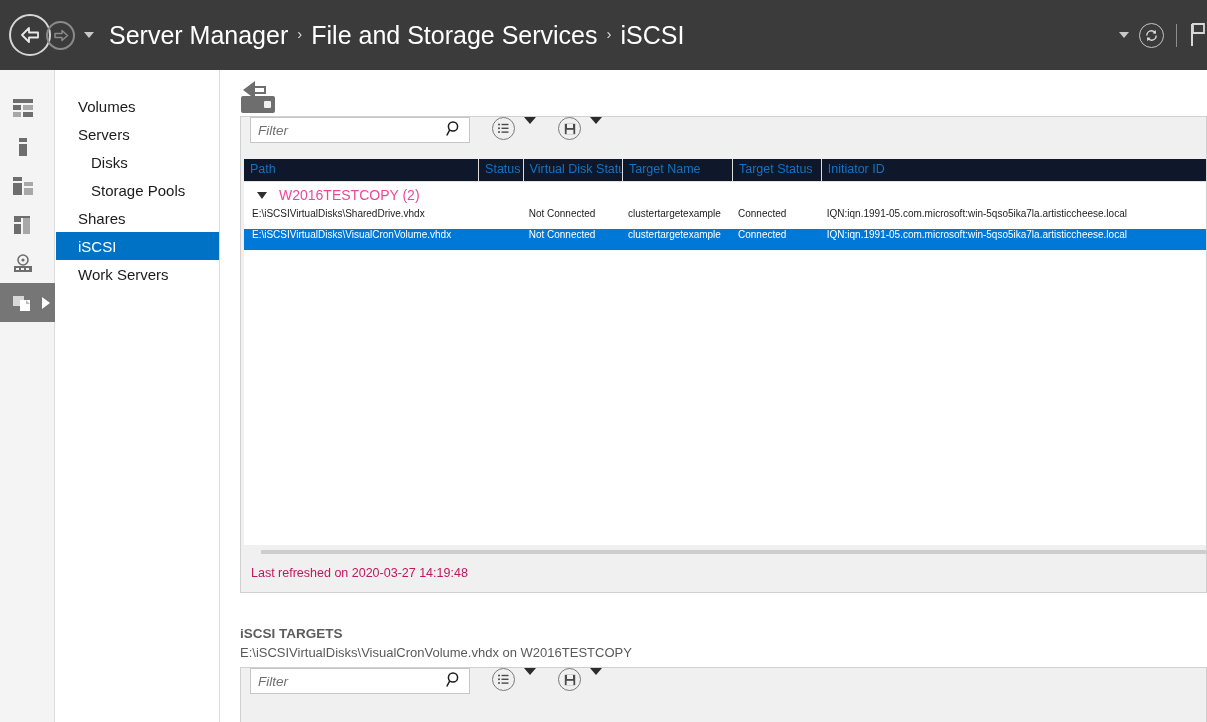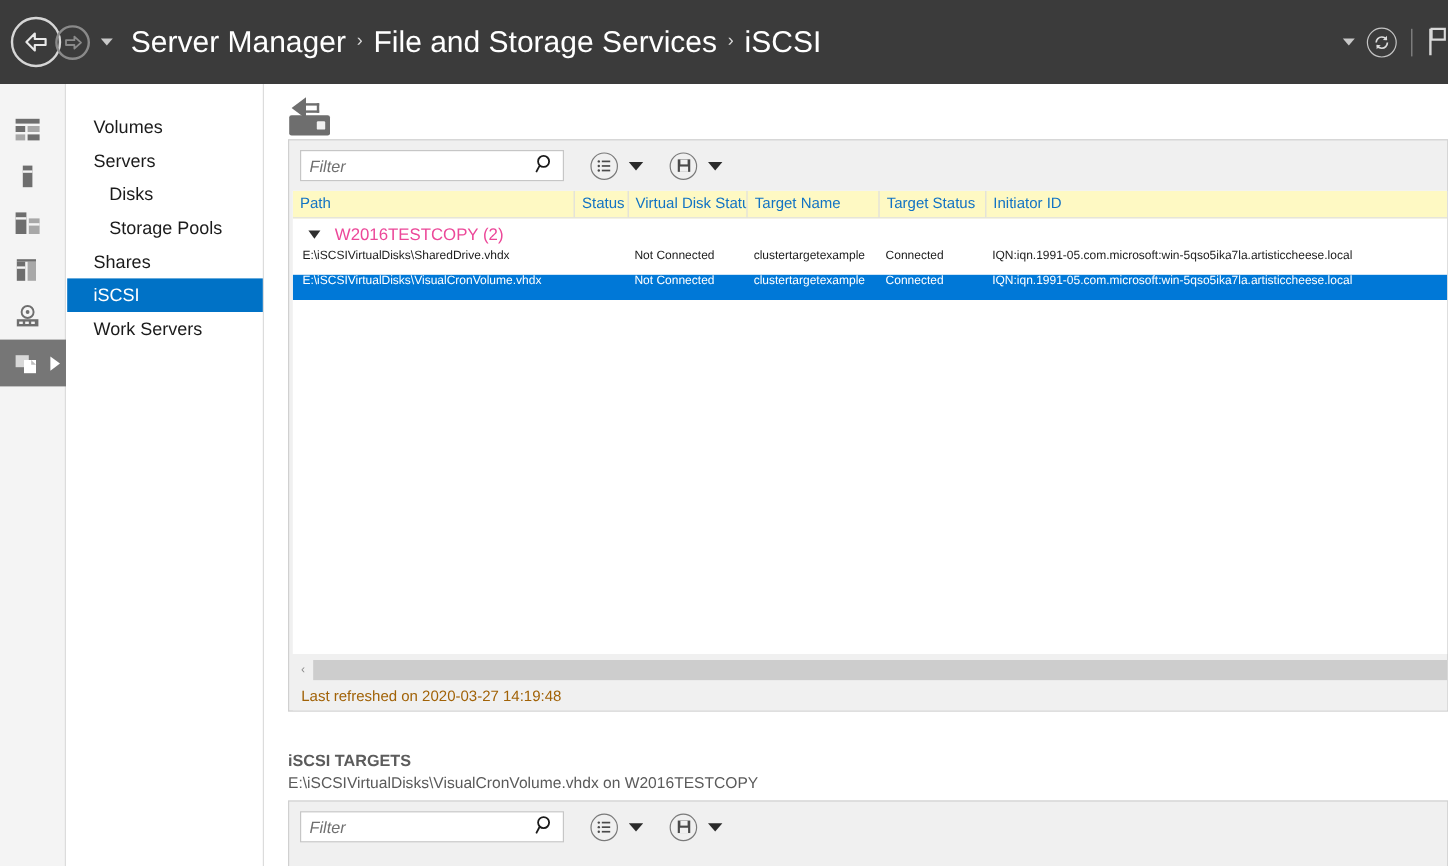--- a/index.html
+++ b/index.html
@@ -194,21 +194,21 @@
     width: 967px;
     border: 1px solid #d0d0d0;
     background: #f0f0f0;
     position: relative;
   }
   .card.disks { height: 477px; }
   .card.targets { height: 62px; }
 
   .toolbar {
     height: 42px;
-    display: flex; align-items: center;
+    display: flex; 
     padding-left: 9px;
   }
   .filter-wrap {
     position: relative;
     width: 220px; height: 26px;
   }
   .filter-input {
     width: 100%; height: 100%;
     border: 1px solid #c6c6c6;
     background: #ffffff;
@@ -248,21 +248,21 @@
     position: absolute;
     left: 3px; right: 0; top: 42px;
     bottom: 47px;
     background: #ffffff;
     overflow: hidden;
   }
   .thead {
     display: flex;
     height: 23px;
     border-bottom: 1px solid #e0e0e0;
-    background: #fef9c3;
+    background: #0f172a;
     font-size: 12.5px;
     color: #1273c4;
     white-space: nowrap;
   }
   .th {
     border-left: 1px solid #dedede;
     padding: 3px 0 0 6px;
     cursor: pointer;
     overflow: hidden;
   }
@@ -319,26 +319,26 @@
     color: #8a8a8a; font-size: 10px;
     cursor: pointer;
   }
   .hs-thumb {
     flex: 1; height: 17px;
     background: #cdcdcd;
     cursor: pointer;
   }
   .card-footer {
     position: absolute; left: 3px; right: 0; bottom: 0;
-    height: 25px;
+    height: 38px;
     background: #f0f0f0;
     display: flex; align-items: center;
     padding-left: 7px;
     font-size: 12.5px;
-    color: #a16207;
+    color: #be185d;
   }
 
   
   .sect2 { margin-top: 33px; }
   .sect2-title {
     margin-left: 19px;
     font-size: 13.5px; font-weight: bold;
     color: #5c5c5c;
   }
   .sect2-sub {

